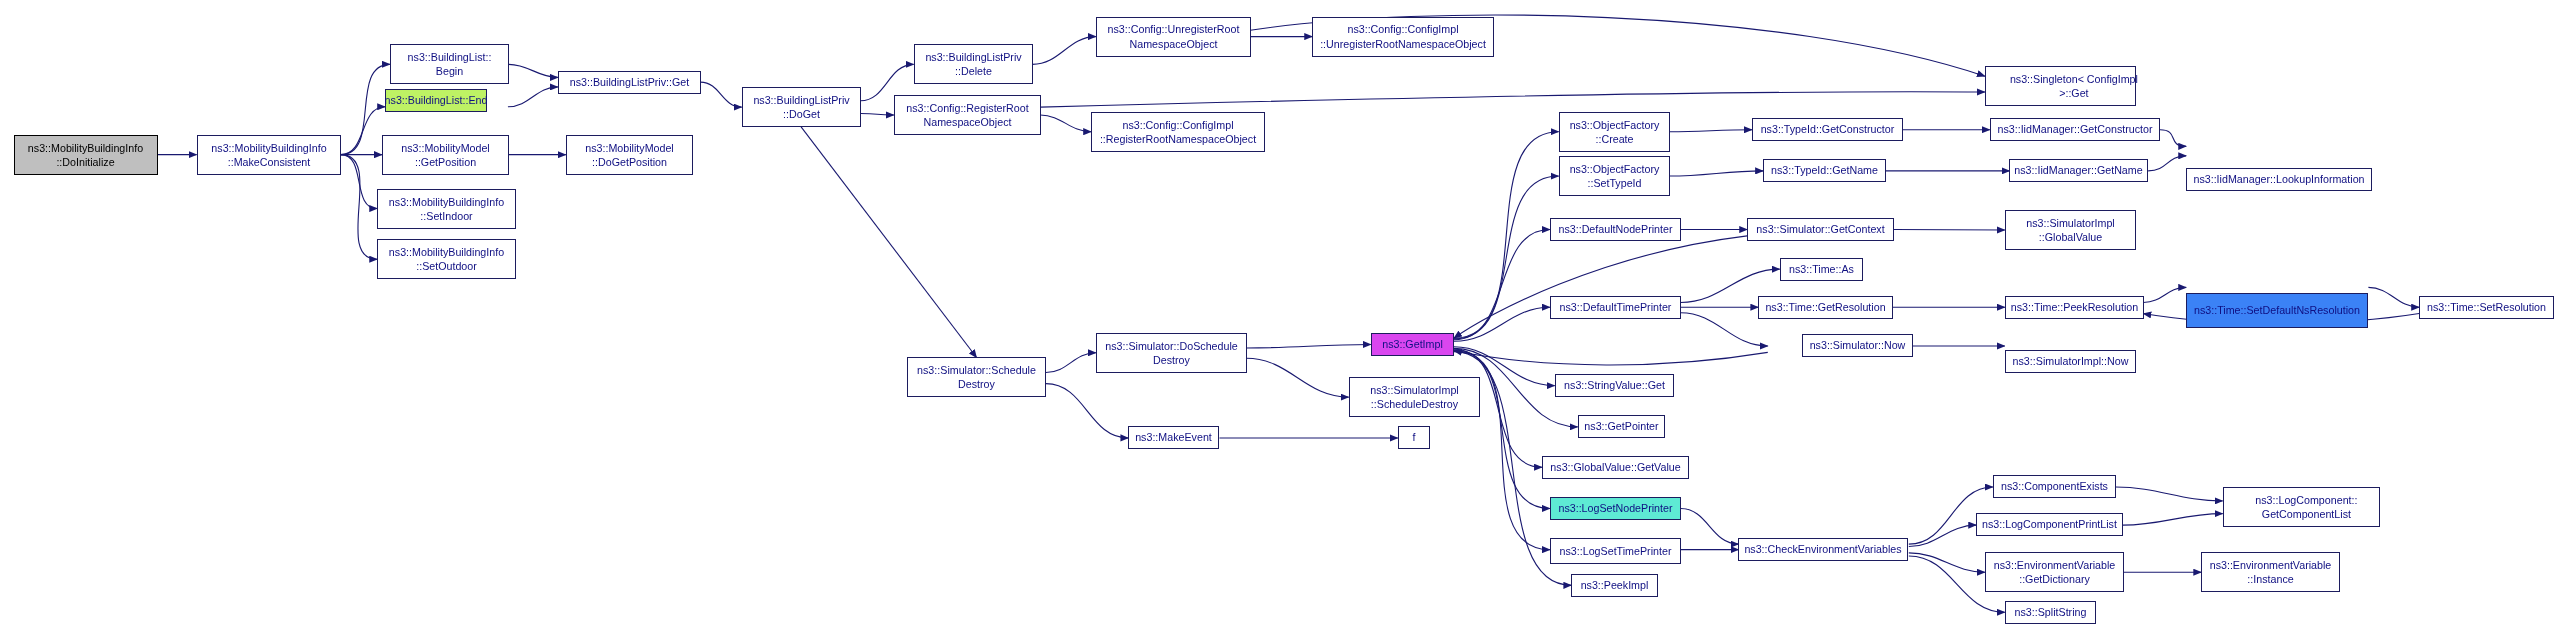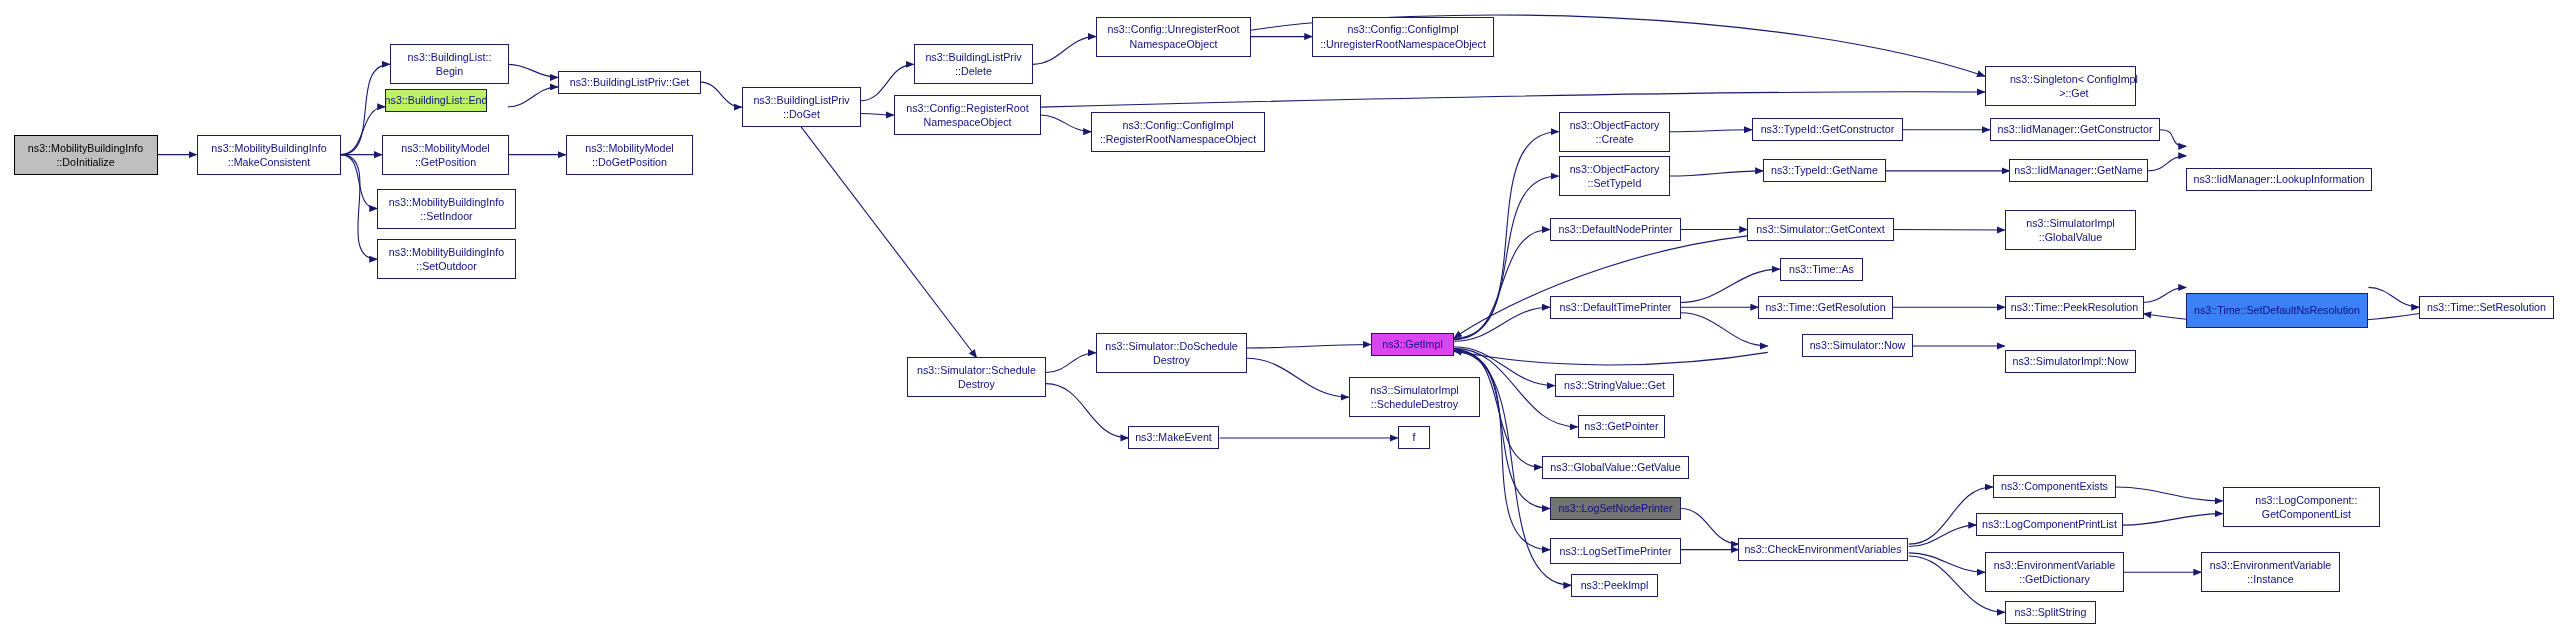--- a/index.html
+++ b/index.html
@@ -238,21 +238,21 @@
     </div>
     <div class="node" style="left: 1555px; top: 374px; width: 119px; height: 23px; background: rgb(255, 255, 255); border-color: rgb(28, 28, 94); color: rgb(15, 15, 130);">
       <span>ns3::StringValue::Get</span>
     </div>
     <div class="node" style="left: 1578px; top: 415px; width: 87px; height: 23px; background: rgb(255, 255, 255); border-color: rgb(28, 28, 94); color: rgb(15, 15, 130);">
       <span>ns3::GetPointer</span>
     </div>
     <div class="node" style="left: 1542px; top: 456px; width: 147px; height: 23px; background: rgb(255, 255, 255); border-color: rgb(28, 28, 94); color: rgb(15, 15, 130);">
       <span>ns3::GlobalValue::GetValue</span>
     </div>
-    <div class="node" style="left: 1550px; top: 497px; width: 131px; height: 23px; background: #737373; border-color: rgb(28, 28, 94); color: rgb(15, 15, 130);">
+    <div class="node" style="left: 1550px; top: 497px; width: 131px; height: 23px; background: #5eead4; border-color: rgb(28, 28, 94); color: rgb(15, 15, 130);">
       <span>ns3::LogSetNodePrinter</span>
     </div>
     <div class="node" style="left: 1550px; top: 538px; width: 131px; height: 26px; background: rgb(255, 255, 255); border-color: rgb(28, 28, 94); color: rgb(15, 15, 130);">
       <span>ns3::LogSetTimePrinter</span>
     </div>
     <div class="node" style="left: 1571px; top: 574px; width: 87px; height: 23px; background: rgb(255, 255, 255); border-color: rgb(28, 28, 94); color: rgb(15, 15, 130);">
       <span>ns3::PeekImpl</span>
     </div>
     <div class="node" style="left: 1738px; top: 538px; width: 170px; height: 23px; background: rgb(255, 255, 255); border-color: rgb(28, 28, 94); color: rgb(15, 15, 130);">
       <span>ns3::CheckEnvironmentVariables</span>

